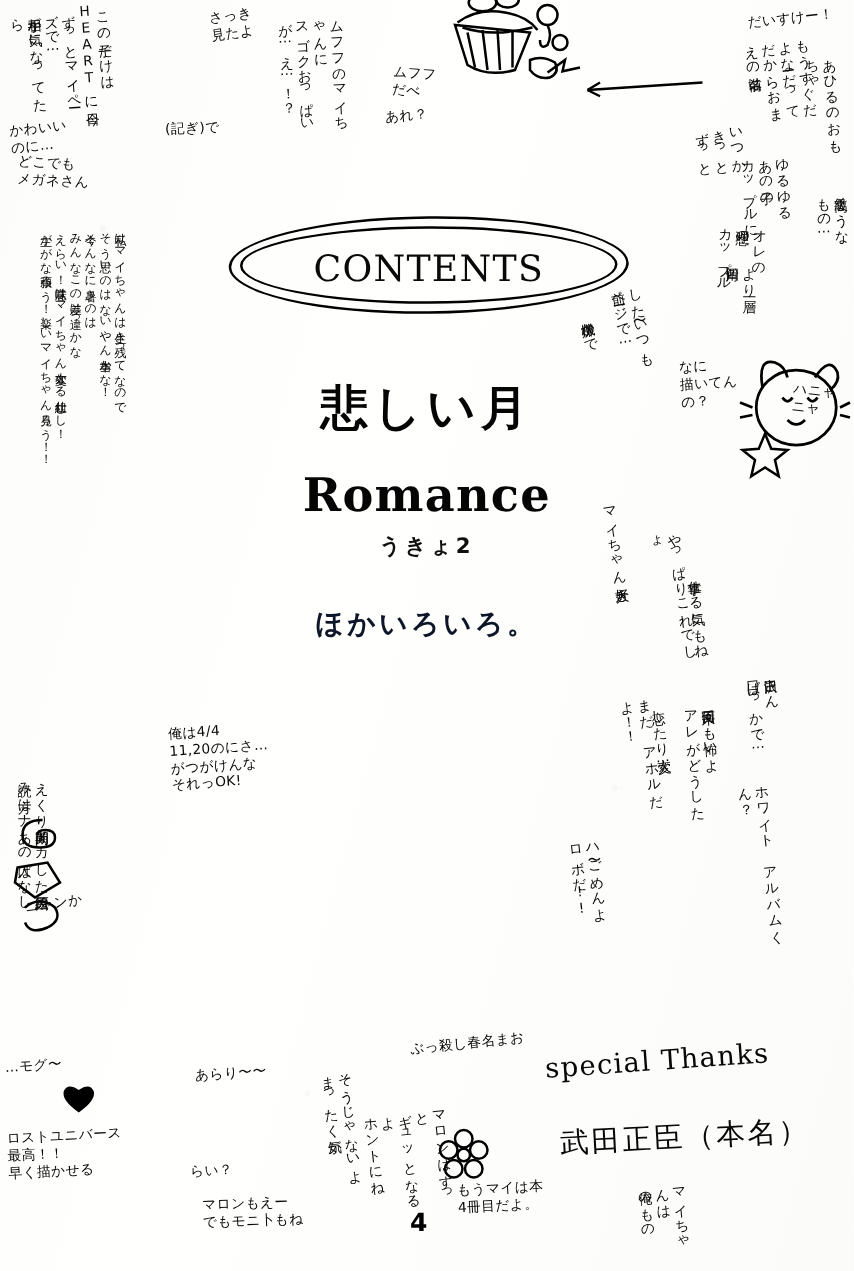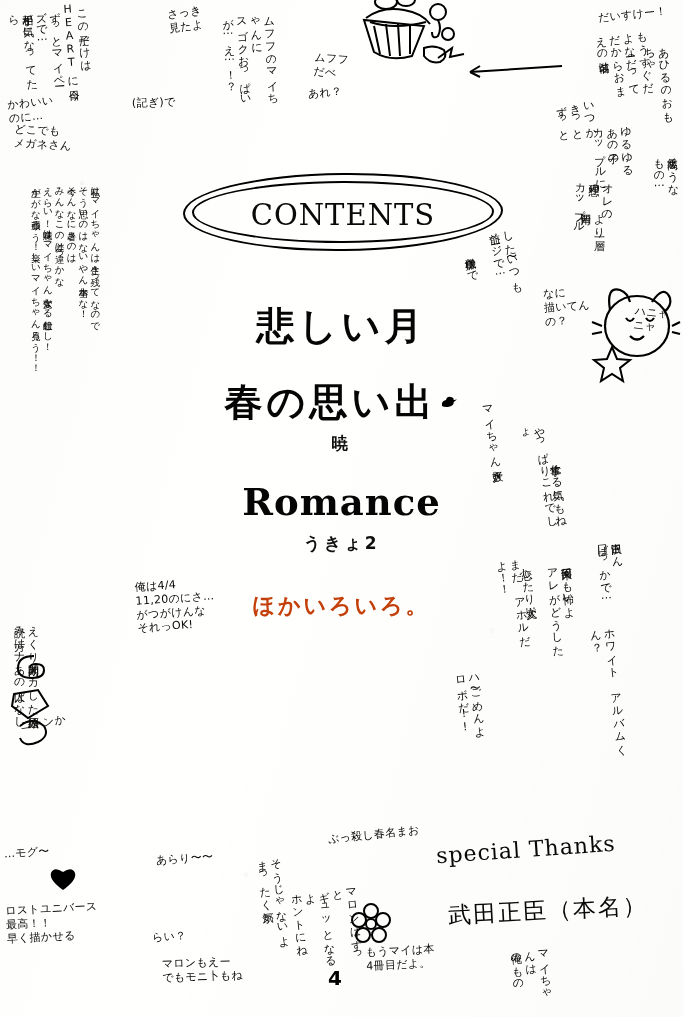--- a/index.html
+++ b/index.html
@@ -93,21 +93,21 @@
     font-size: 17px;
     letter-spacing: 3px;
     color: #111;
     margin-top: 8px;
   }
   .toc-footnote {
     font-family: "DejaVu Sans", sans-serif;
     font-weight: bold;
     font-size: 22px;
     letter-spacing: 3px;
-    color: #c2410c;
+    color: #0f172a;
     margin-top: 36px;
   }
   .duck-mark {
     display: inline-block;
     width: 18px;
     height: 14px;
     margin-left: 4px;
     vertical-align: 6px;
   }
 
@@ -160,28 +160,20 @@
 
   <div class="contents-badge">
     <div class="ellipse-outer"></div>
     <div class="ellipse-inner"></div>
     <div class="contents-text">contents</div>
   </div>
 
   <div class="toc">
     <div class="toc-entry">
       <div class="toc-title">悲しい月</div>
-    </div>
-    <div class="toc-entry">
-      <div class="toc-title">
-        <span>春の思い出</span><span class="duck-mark"><svg width="18" height="14" viewBox="0 0 18 14">
-              <path d="M2 11 Q1 6 6 5 Q7 1 11 2 Q14 2.6 13.6 5 L17 4.5 L13.8 7 Q14 11 8 12 Q4 12.4 2 11 Z" fill="#000"></path>
-            </svg></span>
-      </div>
-      <div class="toc-author">暁</div>
     </div>
     <div class="toc-entry">
       <div class="toc-title latin">Romance</div>
       <div class="toc-author">うきょ2</div>
     </div>
     <div class="toc-footnote">ほかいろいろ。</div>
   </div>
 
   <div class="page-number">4</div>
 

